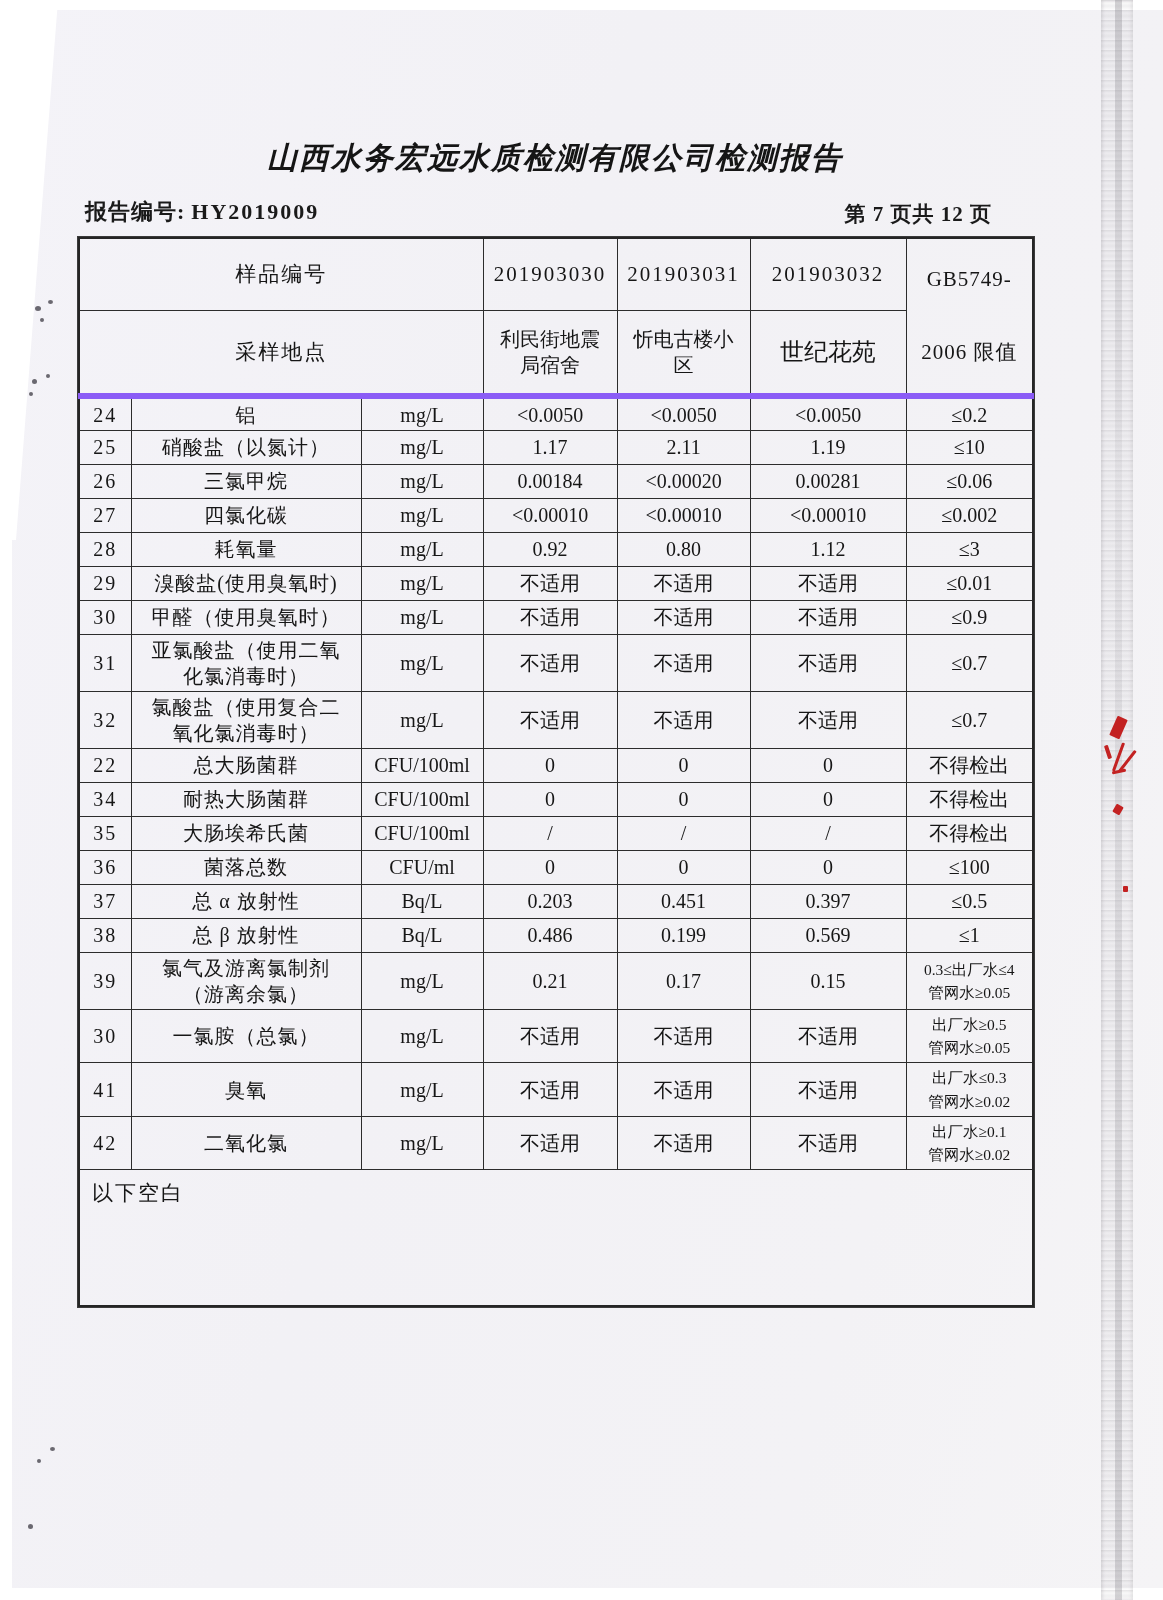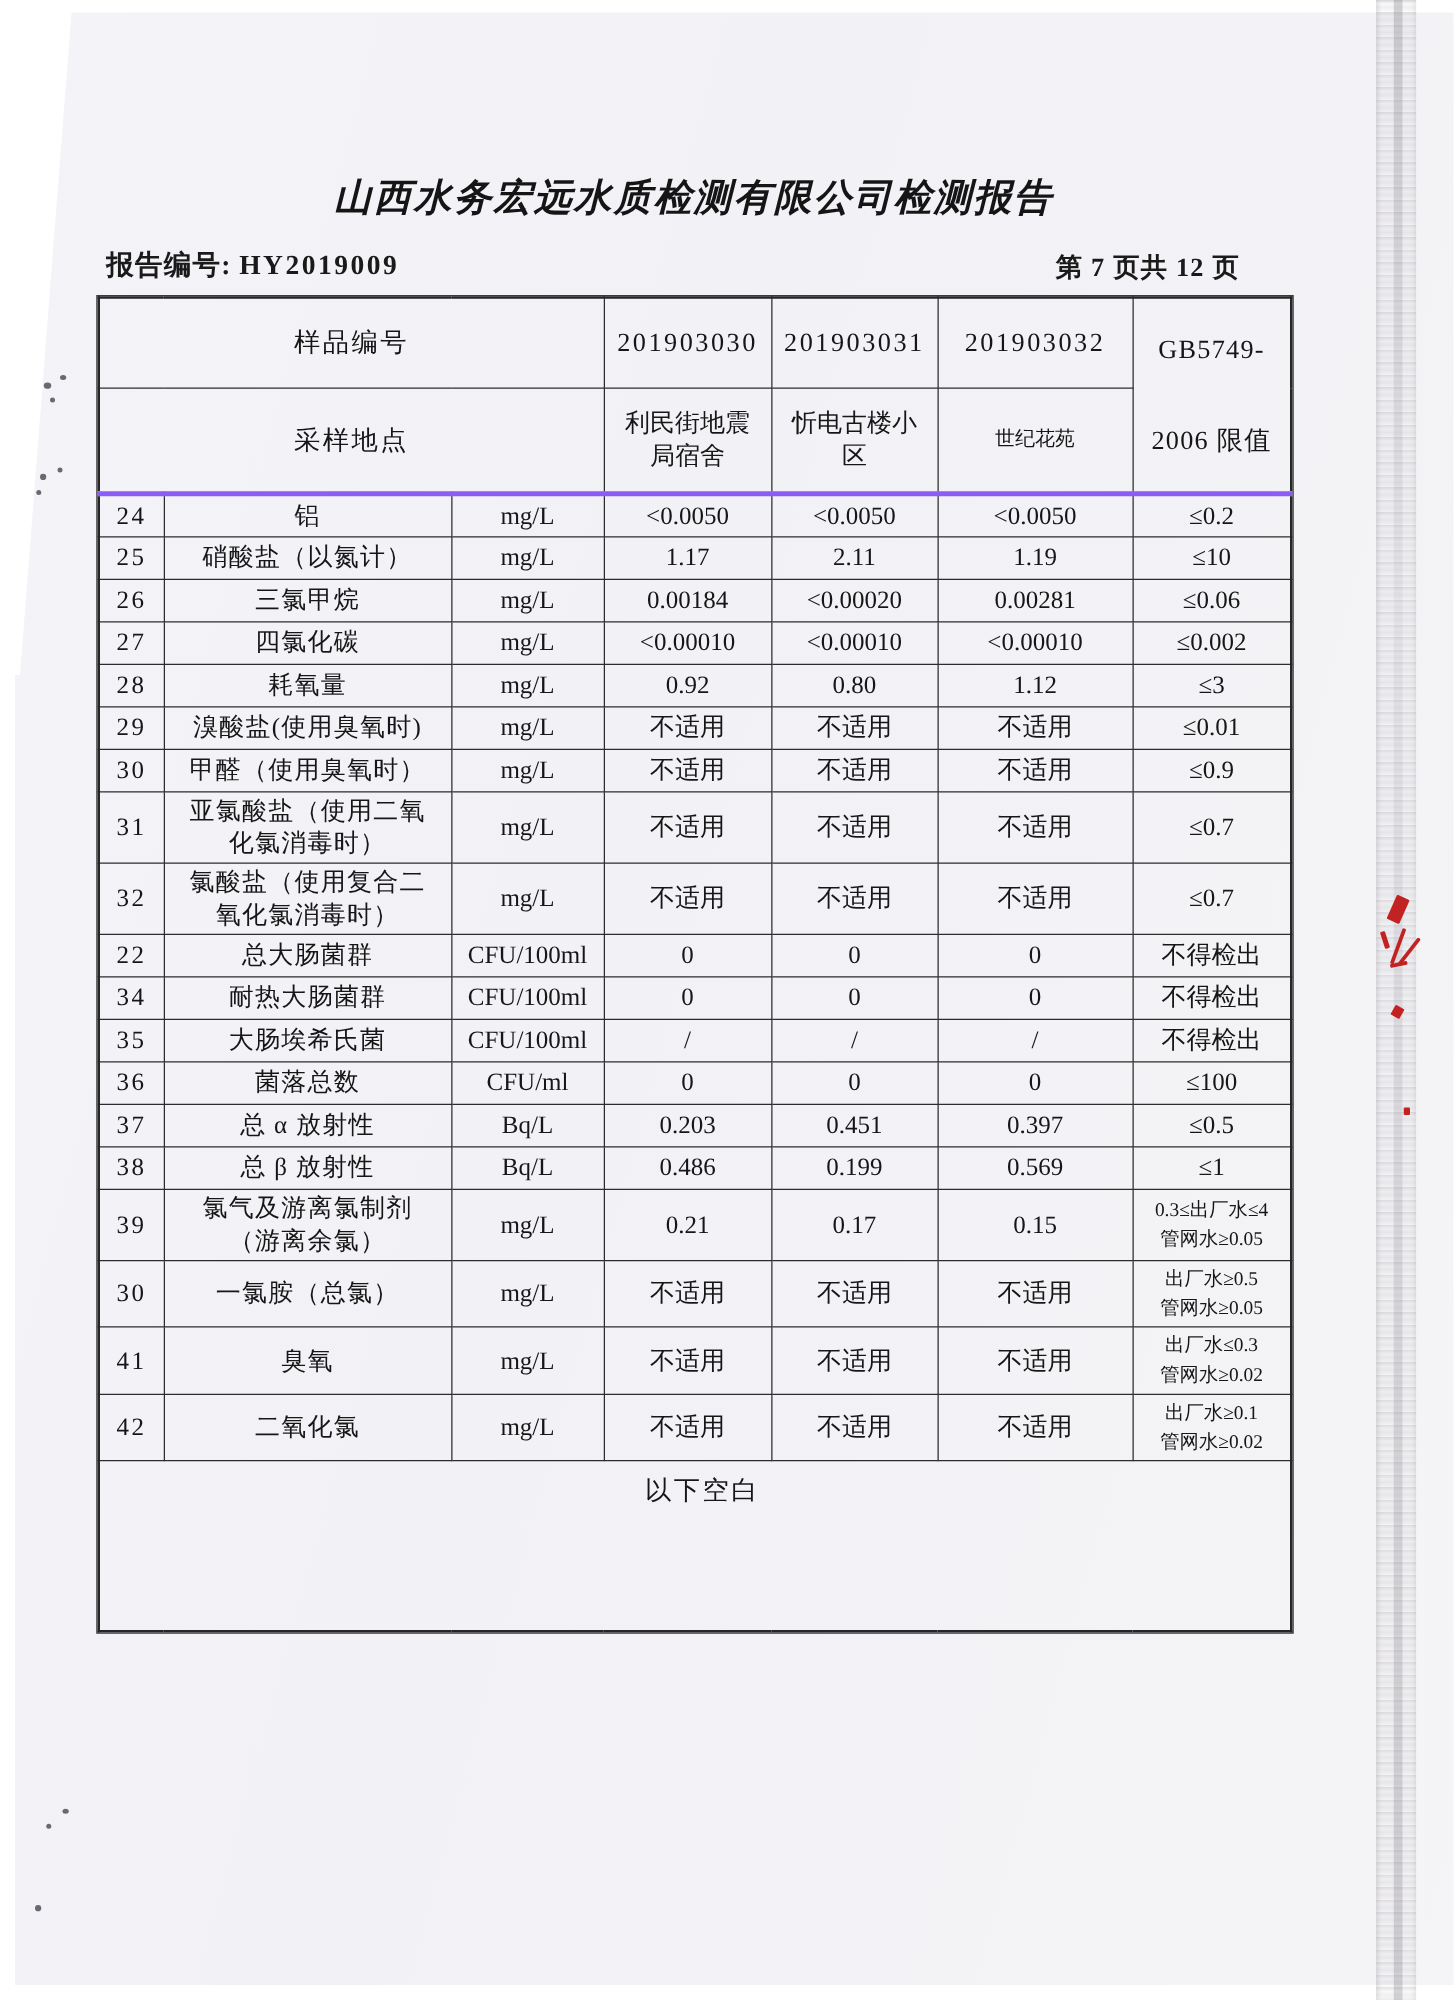--- a/index.html
+++ b/index.html
@@ -59,30 +59,30 @@
     border:1px solid #2c2c2c;
     text-align:center;vertical-align:middle;
     padding:2px 4px;line-height:1.3;
     white-space:pre-line;
     overflow:hidden;
   }
   table.report{border:2px solid #252525;outline:1px solid #3a3a3a;}
   thead td{font-size:21px;letter-spacing:2px;}
   thead tr.h1{height:50px;}
   thead tr.h2{height:58px;}
-  thead{border-bottom:4px solid #8b5cf6;}
+  thead{border-bottom:6px solid #8b5cf6;}
   thead td.gb-cell{letter-spacing:1px;padding:0 2px;}
   .gb-cell .l1{margin-bottom:18px;}
   tbody tr{height:34px;}
   td.col-name{text-align:left;padding-left:10px;letter-spacing:1px;}
   td.col-no{letter-spacing:2px;}
   td.col-limit.small{font-size:15.5px;line-height:1.5;letter-spacing:0;padding:3px 7px;}
   tr.blank-row{height:136px;}
   tr.blank-row td{
-    text-align:center;vertical-align:top;
+    text-align:left;vertical-align:top;
     padding:10px 0 0 12px;font-size:21px;letter-spacing:2px;
   }
 </style>
 </head>
 <body>
 
 <div class="paper"></div>
 <div class="wedge"></div>
 <div class="crease"></div>
 <div class="crease-core"></div>
@@ -131,21 +131,21 @@
         <div class="l1">GB5749-</div>
         <div class="l2">2006 限值</div>
       </td>
     </tr>
     <tr class="h2">
       <td colspan="3">采样地点</td>
       <td style="font-size:20px;letter-spacing:0;">利民街地震
 局宿舍</td>
       <td style="font-size:20px;letter-spacing:0;">忻电古楼小
 区</td>
-      <td style="font-size:16px;letter-spacing:0;">世纪花苑</td>
+      <td style="font-size:24px;letter-spacing:0;">世纪花苑</td>
     </tr>
   </thead>
   <tbody id="rows-body">
       <tr>
         <td class="col-no">24</td>
         <td class="col-name">铝</td>
         <td class="col-unit">mg/L</td>
         <td class="col-val">&lt;0.0050</td>
         <td class="col-val">&lt;0.0050</td>
         <td class="col-val">&lt;0.0050</td>

